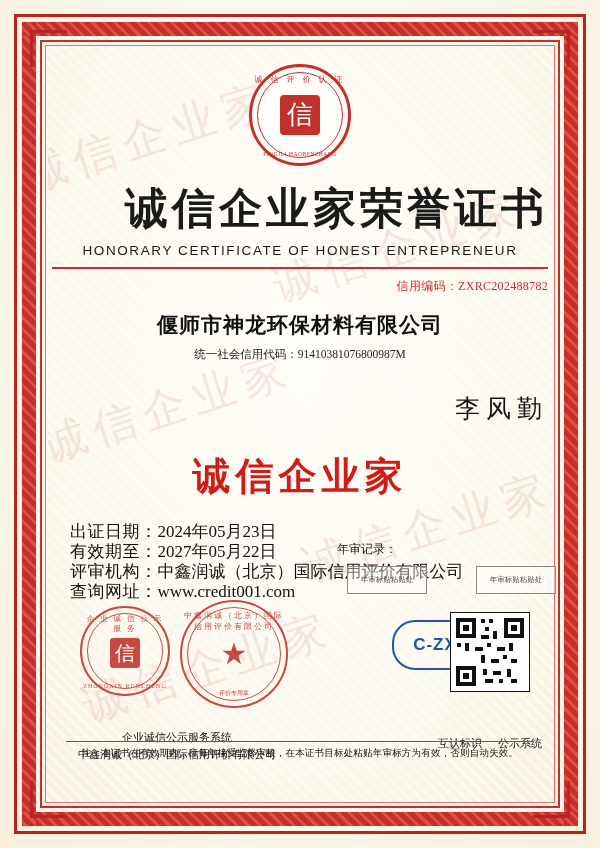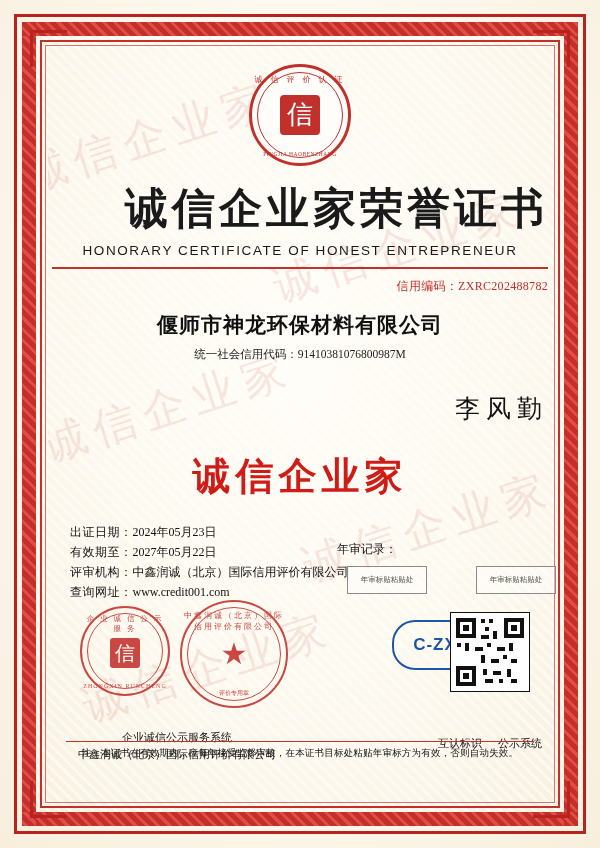--- a/index.html
+++ b/index.html
@@ -140,21 +140,21 @@
   .person{
     text-align:right;font-size:25px;font-weight:normal;color:#111;
     margin-top:30px;letter-spacing:6px;
   }
   .honor{
     text-align:center;font-size:38px;font-weight:bold;color:#d01b16;
     margin-top:26px;letter-spacing:5px;
   }
   
   .info{
-    position:absolute;left:18px;top:470px;font-size:12px;color:#111;
+    position:absolute;left:18px;top:470px;font-size:17px;color:#111;
     line-height:20px;
   }
   .info .row{white-space:nowrap;}
   .info .lbl{letter-spacing:.5px;}
   .annual{
     position:absolute;left:285px;top:489px;font-size:12px;color:#111;
   }
   .stamp-boxes{
     position:absolute;left:295px;top:514px;display:flex;gap:49px;
   }

